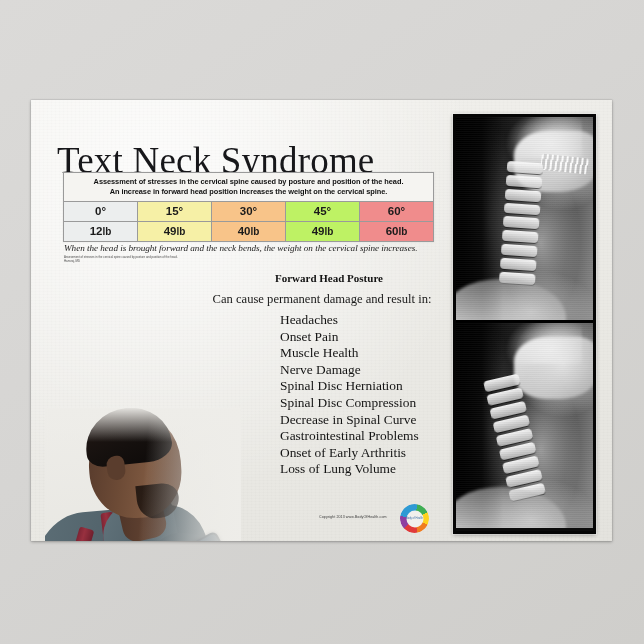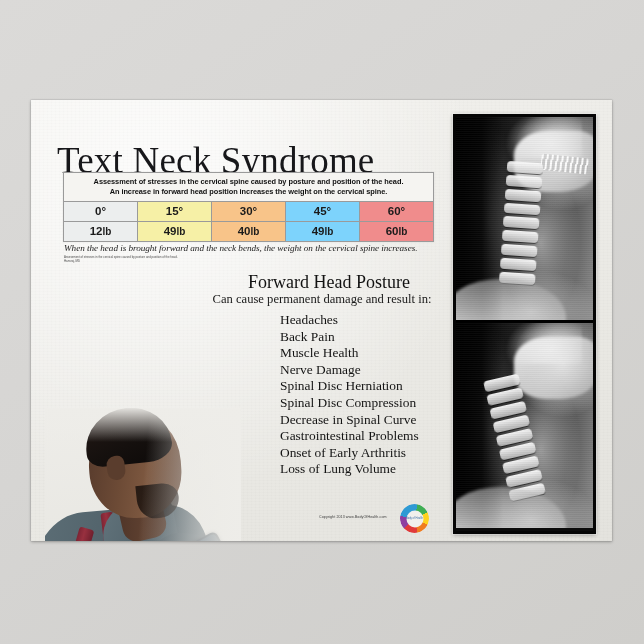--- a/index.html
+++ b/index.html
@@ -102,21 +102,21 @@
     height: 19px;
     line-height: 19px;
   }
   .tbl-cell .unit {
     font-size: 10px;
     font-weight: bold;
   }
   .c0 { background: #eceeee; }
   .c1 { background: #f6f0a6; }
   .c2 { background: #f8c489; }
-  .c3 { background: #7dd3fc; }
+  .c3 { background: #bef264; }
   .c4 { background: #f08c8c; }
 
   #table-note {
     position: absolute;
     left: 33px;
     top: 143px;
     width: 372px;
     font-family: "Liberation Serif", serif;
     font-size: 9.2px;
     color: #222;
@@ -136,22 +136,22 @@
   }
 
   
   #fhp-heading {
     position: absolute;
     left: 176px;
     top: 172px;
     width: 244px;
     text-align: center;
     font-family: "Liberation Serif", serif;
-    font-size: 18px;
-    font-weight: normal;
+    font-size: 11px;
+    font-weight: bold;
     color: #121212;
   }
   #fhp-sub {
     position: absolute;
     left: 160px;
     top: 192px;
     width: 262px;
     text-align: center;
     font-family: "Liberation Serif", serif;
     font-size: 12.6px;
@@ -493,21 +493,21 @@
       <div id="table-credit">
         <div>Assessment of stresses in the cervical spine caused by posture and position of the head.</div>
         <div>Hansraj, MD</div>
       </div>
 
       <div id="fhp-heading">Forward Head Posture</div>
       <div id="fhp-sub">Can cause permanent damage and result in:</div>
 
       <ul id="symptom-list">
         <li>Headaches</li>
-        <li>Back Pain</li>
+        <li>Onset Pain</li>
         <li>Muscle Health</li>
         <li>Nerve Damage</li>
         <li>Spinal Disc Herniation</li>
         <li>Spinal Disc Compression</li>
         <li>Decrease in Spinal Curve</li>
         <li>Gastrointestinal Problems</li>
         <li>Onset of Early Arthritis</li>
         <li>Loss of Lung Volume</li>
       </ul>
 

